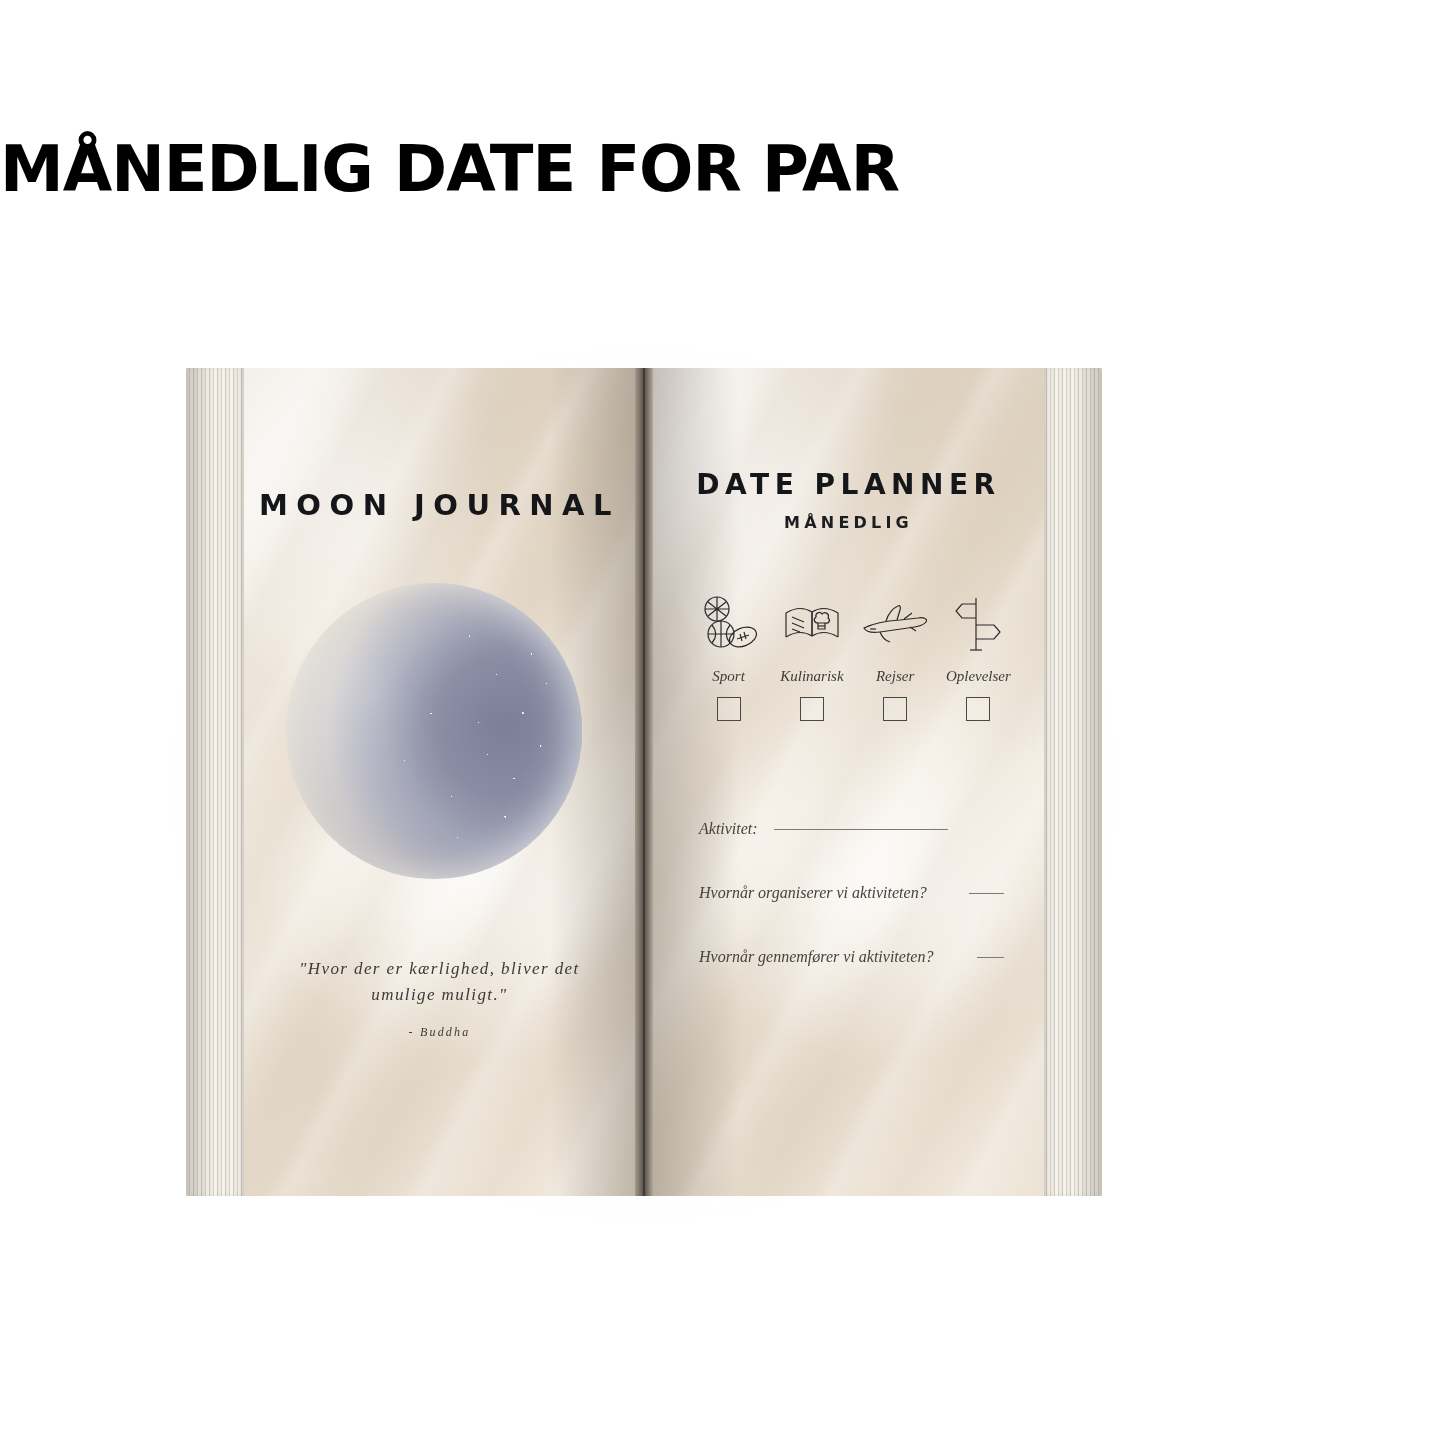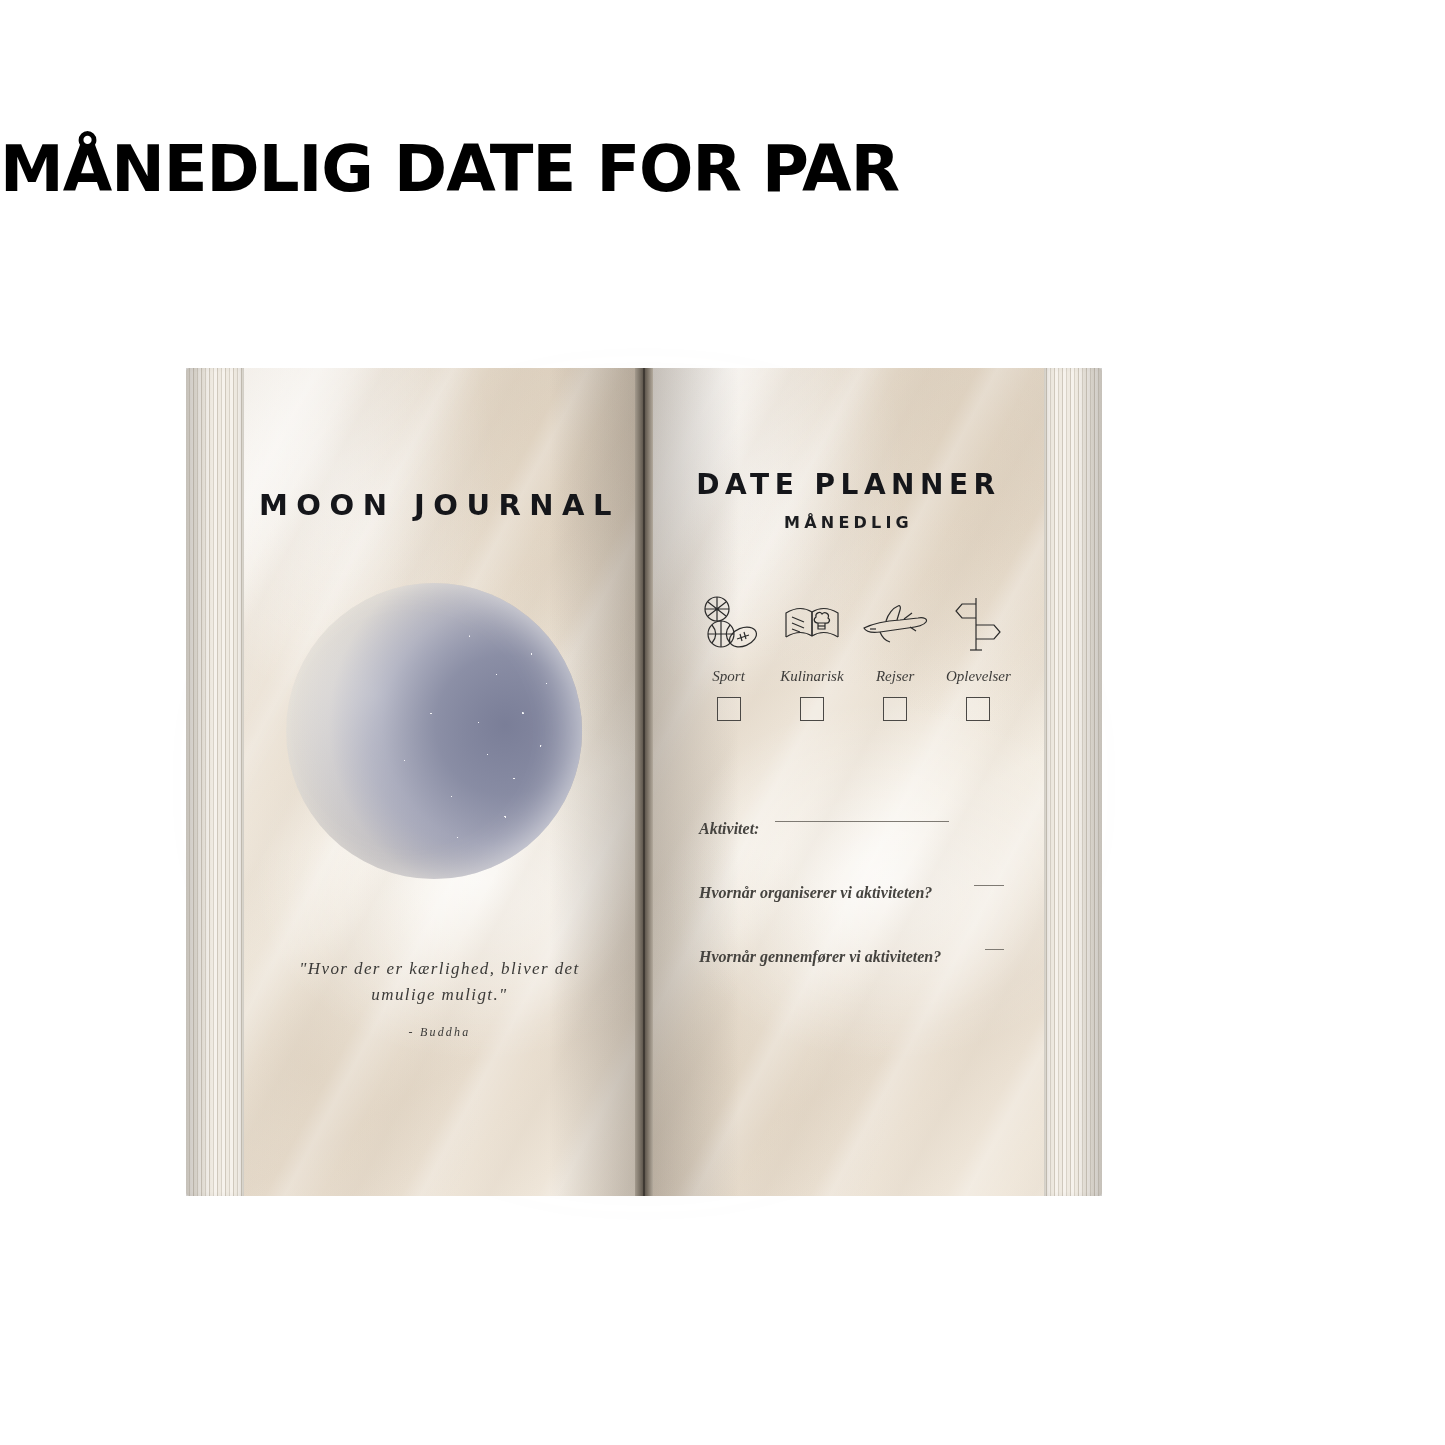--- a/index.html
+++ b/index.html
@@ -312,23 +312,22 @@
   }
 
   .fields {
     position: absolute;
     left: 46px;
     right: 40px;
     top: 452px;
   }
   .field-row {
     display: flex;
-    align-items: flex-start;
+    align-items: center;
     margin-bottom: 46px;
-    font-weight: bold;
   }
   .field-label {
     font-family: "Liberation Serif", serif;
     font-style: italic;
     font-size: 16px;
     color: #45433f;
     white-space: nowrap;
   }
   .field-line {
     flex: 1 1 auto;

